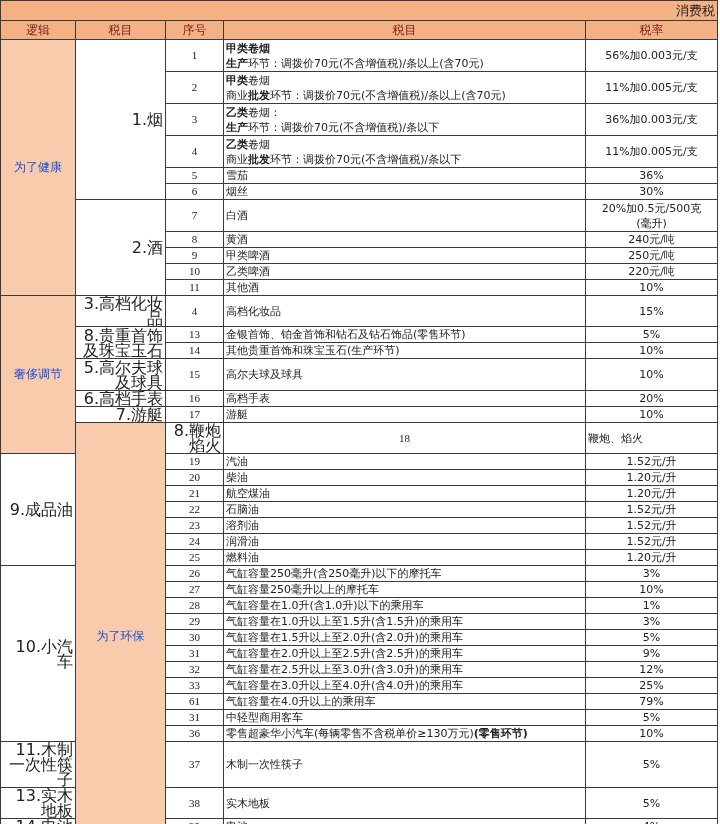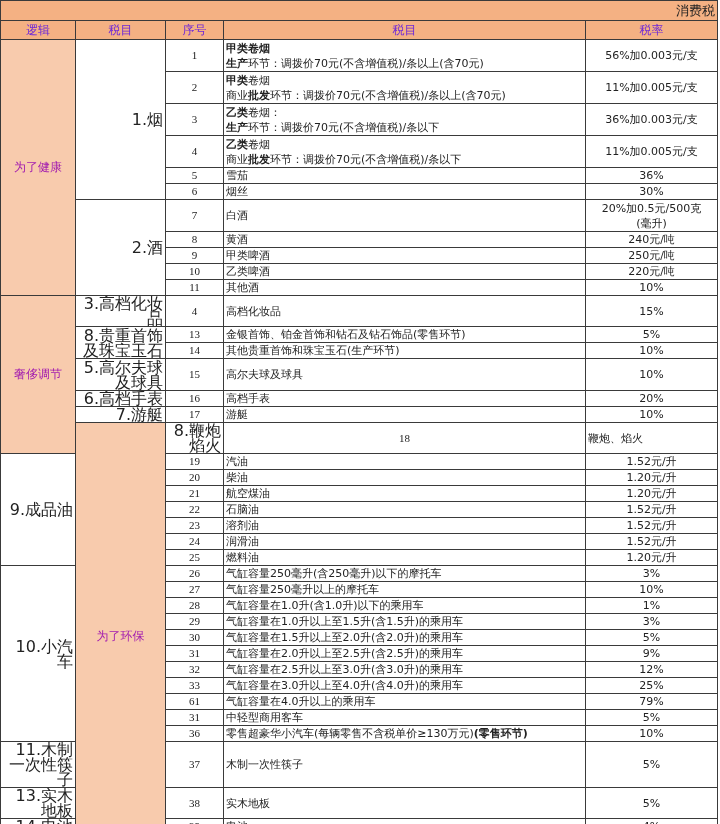--- a/index.html
+++ b/index.html
@@ -25,28 +25,28 @@
     font-size: 13px;
     font-weight: bold;
     text-align: right;
     border-bottom: 1px solid #5a3a20;
   }
   .head-row th {
     background: #F4B183;
     height: 18px;
     text-align: center;
     font-size: 12px;
-    color: #6d28d9;
+    color: #7f1d1d;
     margin-top: 32px;
   }
   td.cat {
     background: #F8CBAD;
     text-align: center;
     font-size: 12px;
-    color: #a21caf;
+    color: #1d4ed8;
     vertical-align: middle;
     border-bottom: 1px solid #3a2a1a;
   }
   td.sub { text-align: right; vertical-align: middle; font-size: 16px; }
   td.seq { text-align: center; vertical-align: middle; font-size: 11px; font-family: "Liberation Serif", serif; }
   td.item { text-align: left; vertical-align: middle; }
   td.rate { text-align: center; vertical-align: middle; }
   tr.r1 td { height: 15px; }
   tr.r2 td { height: 31px; }
   b, .bold { font-weight: bold; }

